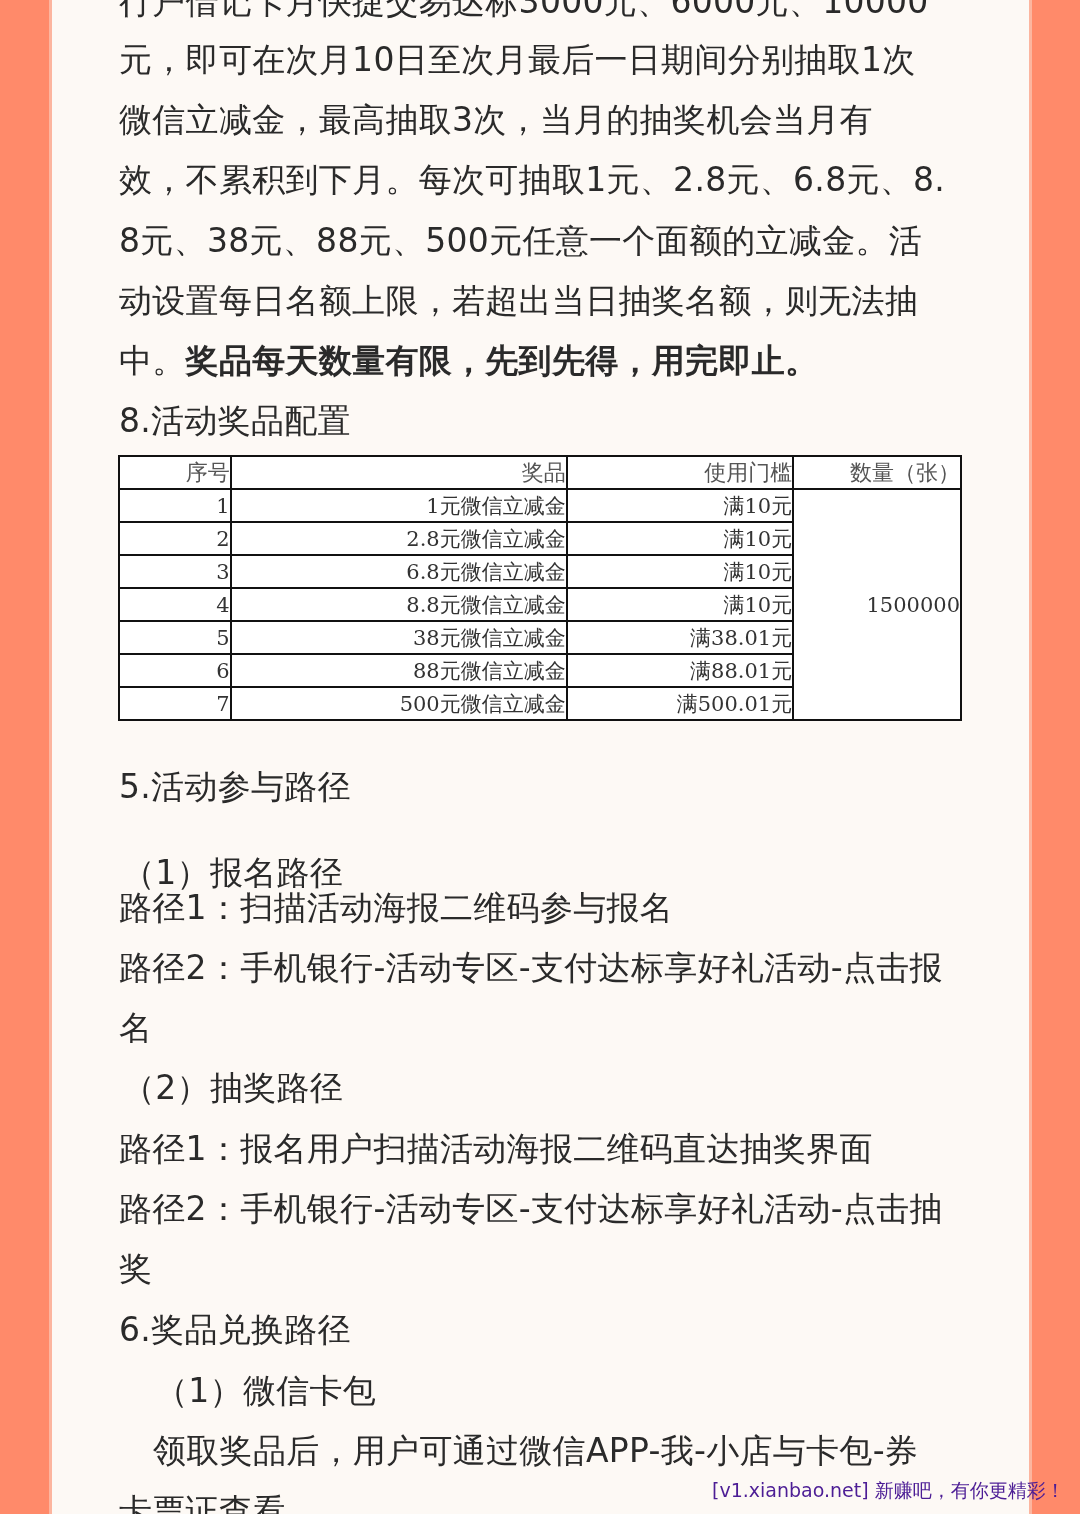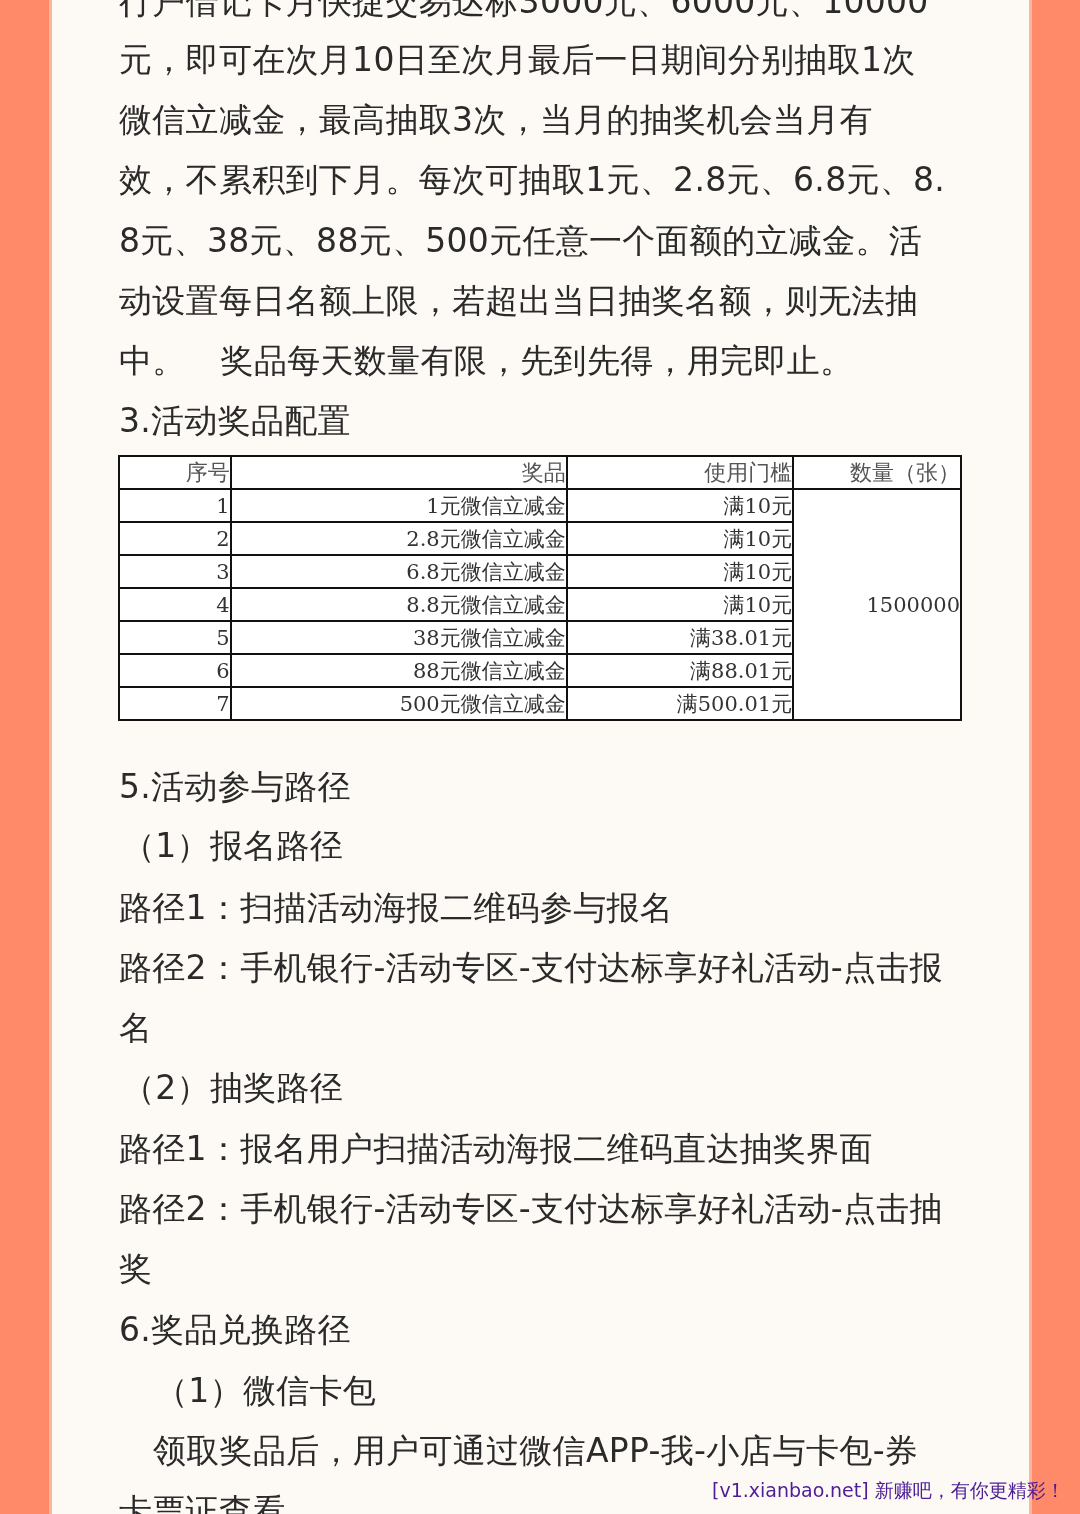--- a/index.html
+++ b/index.html
@@ -12,21 +12,21 @@
     position: absolute; left: 52px; top: 0; width: 977px; height: 1514px;
     background: #fdf9f5;
   }
   .page-shadow-l { position: absolute; left: 49px; top: 0; width: 3px; height: 1514px; background: #fcb59f; }
   .page-shadow-r { position: absolute; left: 1029px; top: 0; width: 3px; height: 1514px; background: #fcb59f; }
   .line {
     position: absolute; left: 119px; white-space: nowrap;
     font-size: 33px; color: #2a2a2a; letter-spacing: 0.3px;
     line-height: 40px;
   }
-  .bold { font-weight: normal; margin-left: 35px; }
+  .bold { font-weight: bold; }
   table.prize {
     position: absolute; left: 118px; top: 455px; width: 844px;
     border-collapse: collapse;
     font-family: "DejaVu Serif", "Liberation Serif", serif;
     font-size: 21px; color: #333; background: #fff;
   }
   table.prize th, table.prize td {
     border: 2px solid #111; text-align: right; padding: 0;
     height: 31px; font-weight: normal;
   }
@@ -47,21 +47,21 @@
 <div>
   <div class="line" style="top:-18px">行户借记卡月快捷交易达标3000元、6000元、10000</div>
   <div class="line" style="top:40px">元，即可在次月10日至次月最后一日期间分别抽取1次</div>
   <div class="line" style="top:100px">微信立减金，最高抽取3次，当月的抽奖机会当月有</div>
   <div class="line" style="top:160px">效，不累积到下月。每次可抽取1元、2.8元、6.8元、8.</div>
   <div class="line" style="top:221px">8元、38元、88元、500元任意一个面额的立减金。活</div>
   <div class="line" style="top:281px">动设置每日名额上限，若超出当日抽奖名额，则无法抽</div>
   <div class="line" style="top:341px">
     <span>中。</span><span class="bold">奖品每天数量有限，先到先得，用完即止。</span>
   </div>
-  <div class="line" style="top:401px">3.活动奖品配置</div>
+  <div class="line" style="top:401px">8.活动奖品配置</div>
 
   <table class="prize">
     <thead>
       <tr>
         <th class="c1">序号</th>
         <th class="c2">奖品</th>
         <th class="c3">使用门槛</th>
         <th class="c4">数量（张）</th>
       </tr>
     </thead>
@@ -99,21 +99,21 @@
       </tr>
       <tr>
         <td>7</td>
         <td>500元微信立减金</td>
         <td>满500.01元</td>
       </tr>
     </tbody>
   </table>
 
   <div class="line" style="top:767px">5.活动参与路径</div>
-  <div class="line" style="top:826px; left:122px">（1）报名路径</div>
+  <div class="line" style="top:853px; left:122px">（1）报名路径</div>
   <div class="line" style="top:888px">路径1：扫描活动海报二维码参与报名</div>
   <div class="line" style="top:948px">路径2：手机银行-活动专区-支付达标享好礼活动-点击报</div>
   <div class="line" style="top:1008px">名</div>
   <div class="line" style="top:1068px; left:122px">（2）抽奖路径</div>
   <div class="line" style="top:1129px">路径1：报名用户扫描活动海报二维码直达抽奖界面</div>
   <div class="line" style="top:1189px">路径2：手机银行-活动专区-支付达标享好礼活动-点击抽</div>
   <div class="line" style="top:1249px">奖</div>
   <div class="line" style="top:1310px">6.奖品兑换路径</div>
   <div class="line" style="top:1371px; left:155px">（1）微信卡包</div>
   <div class="line" style="top:1431px; left:153px">领取奖品后，用户可通过微信APP-我-小店与卡包-券</div>

